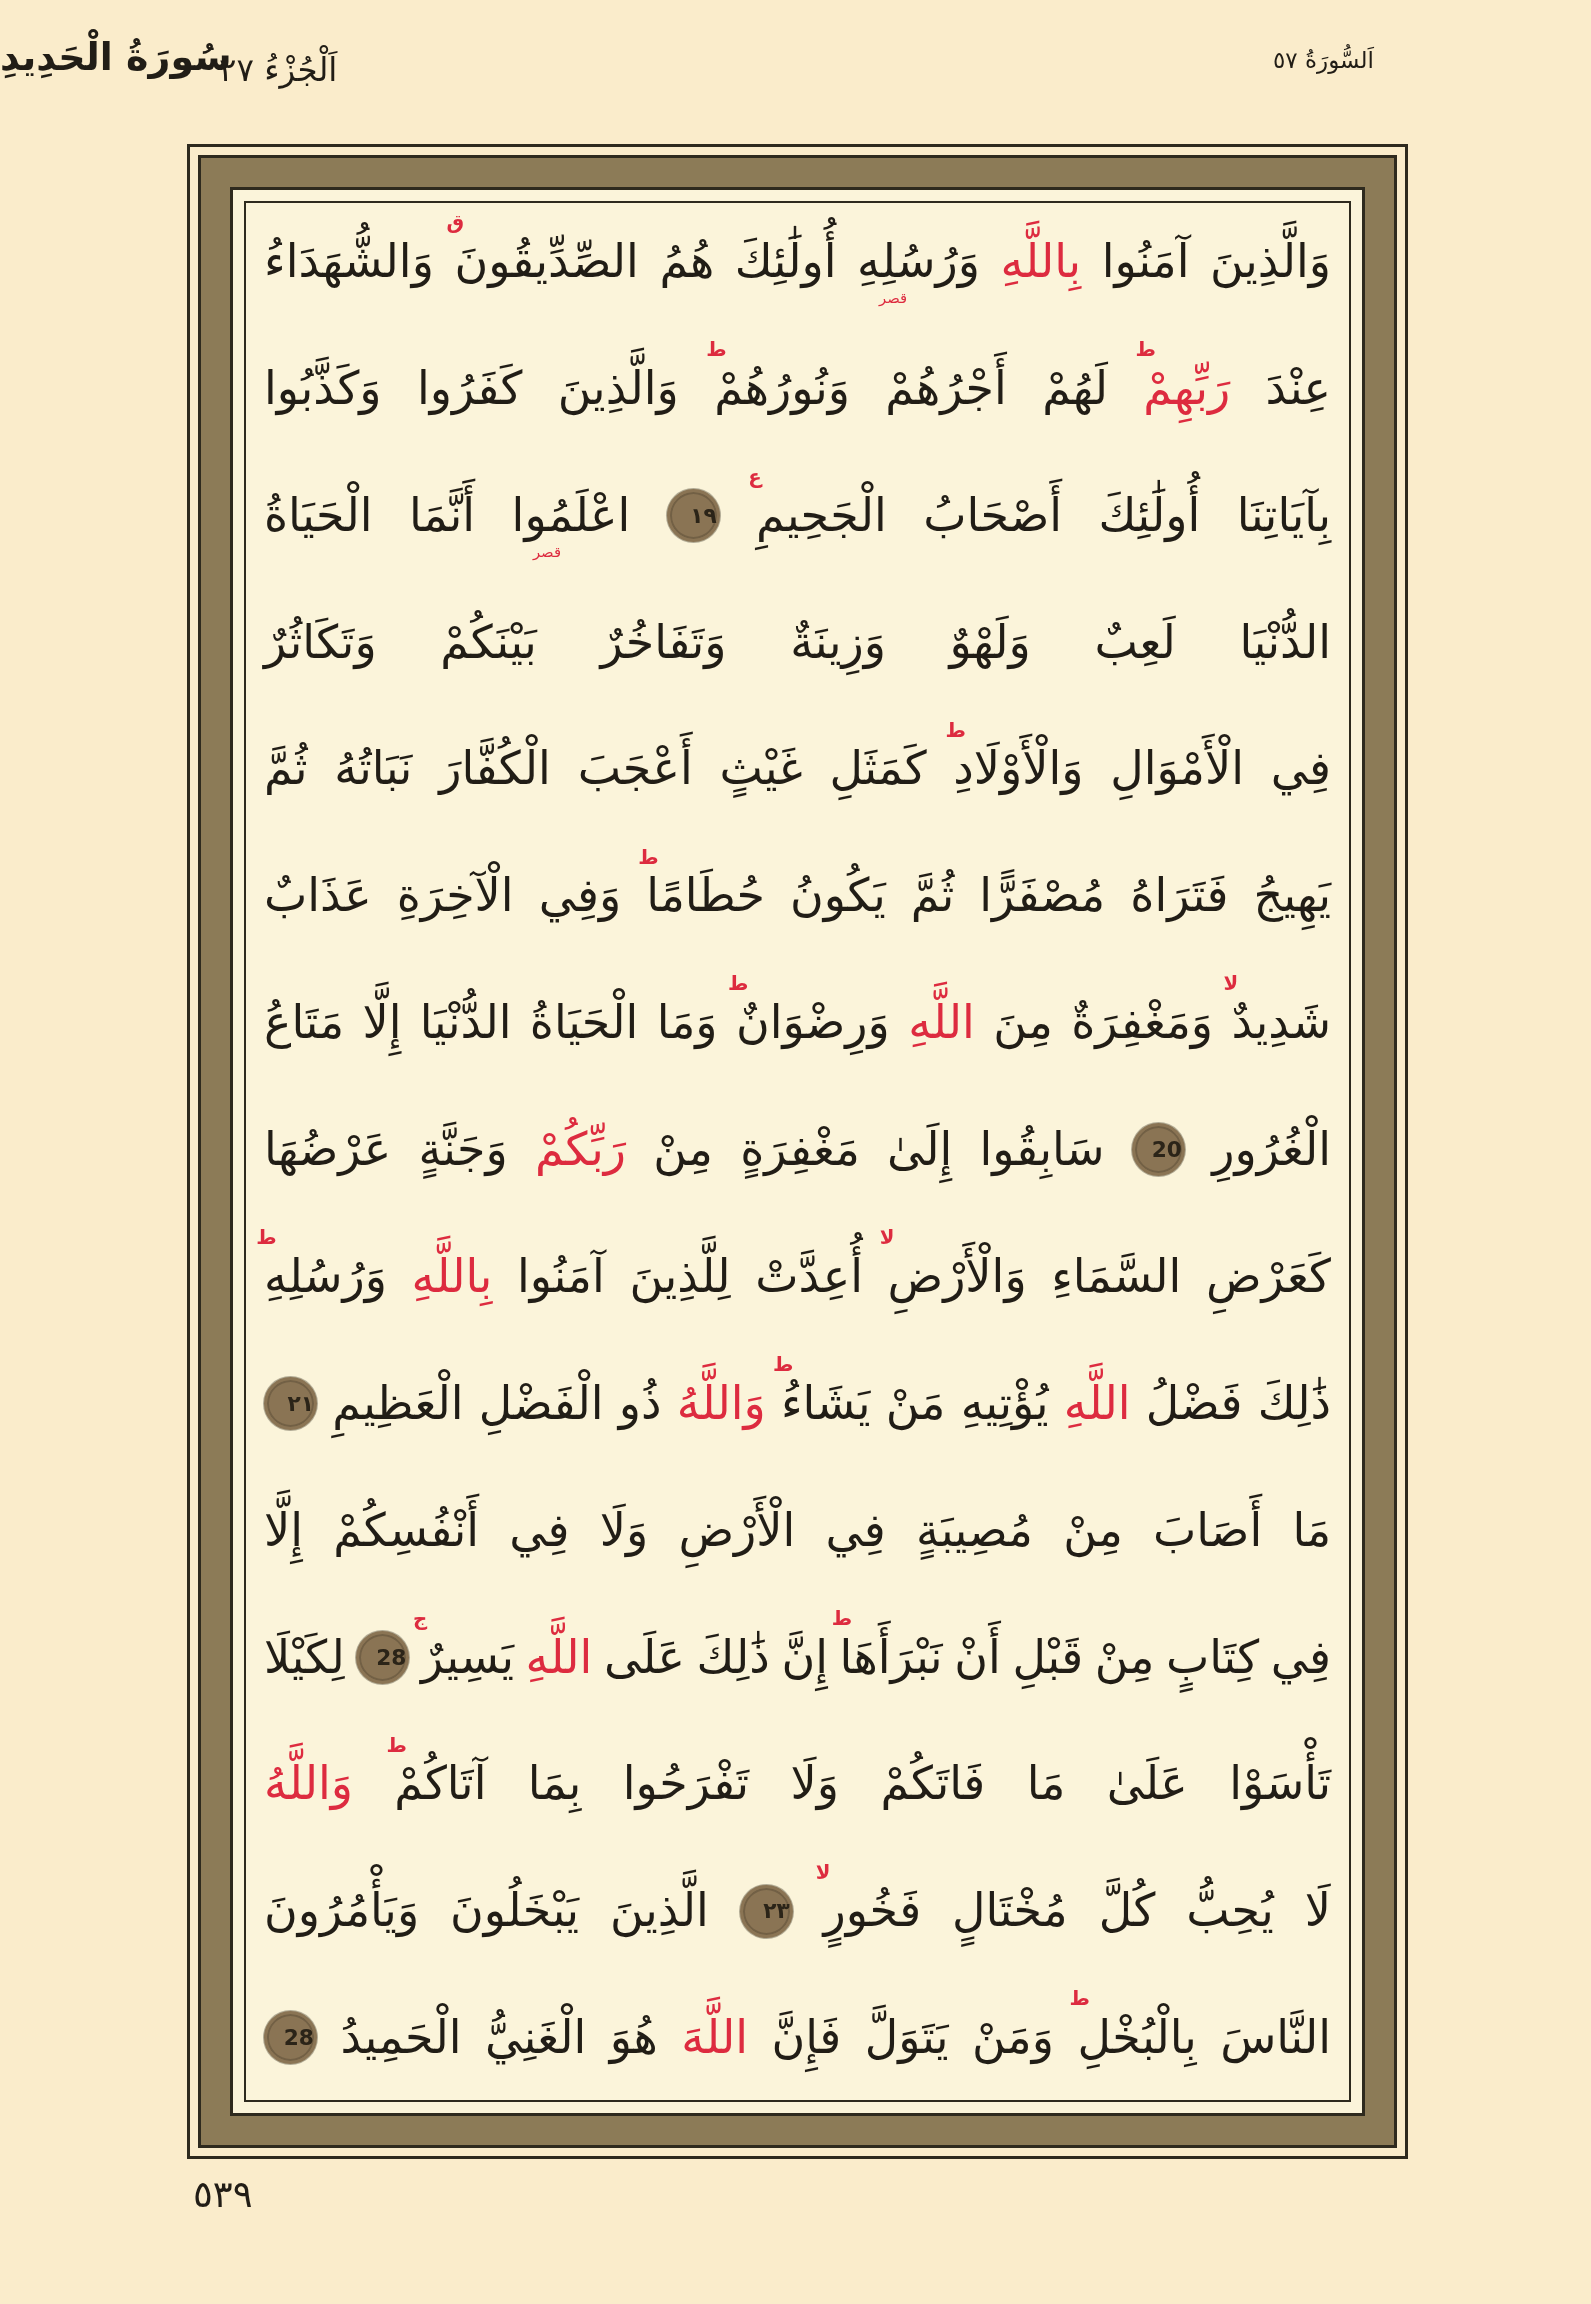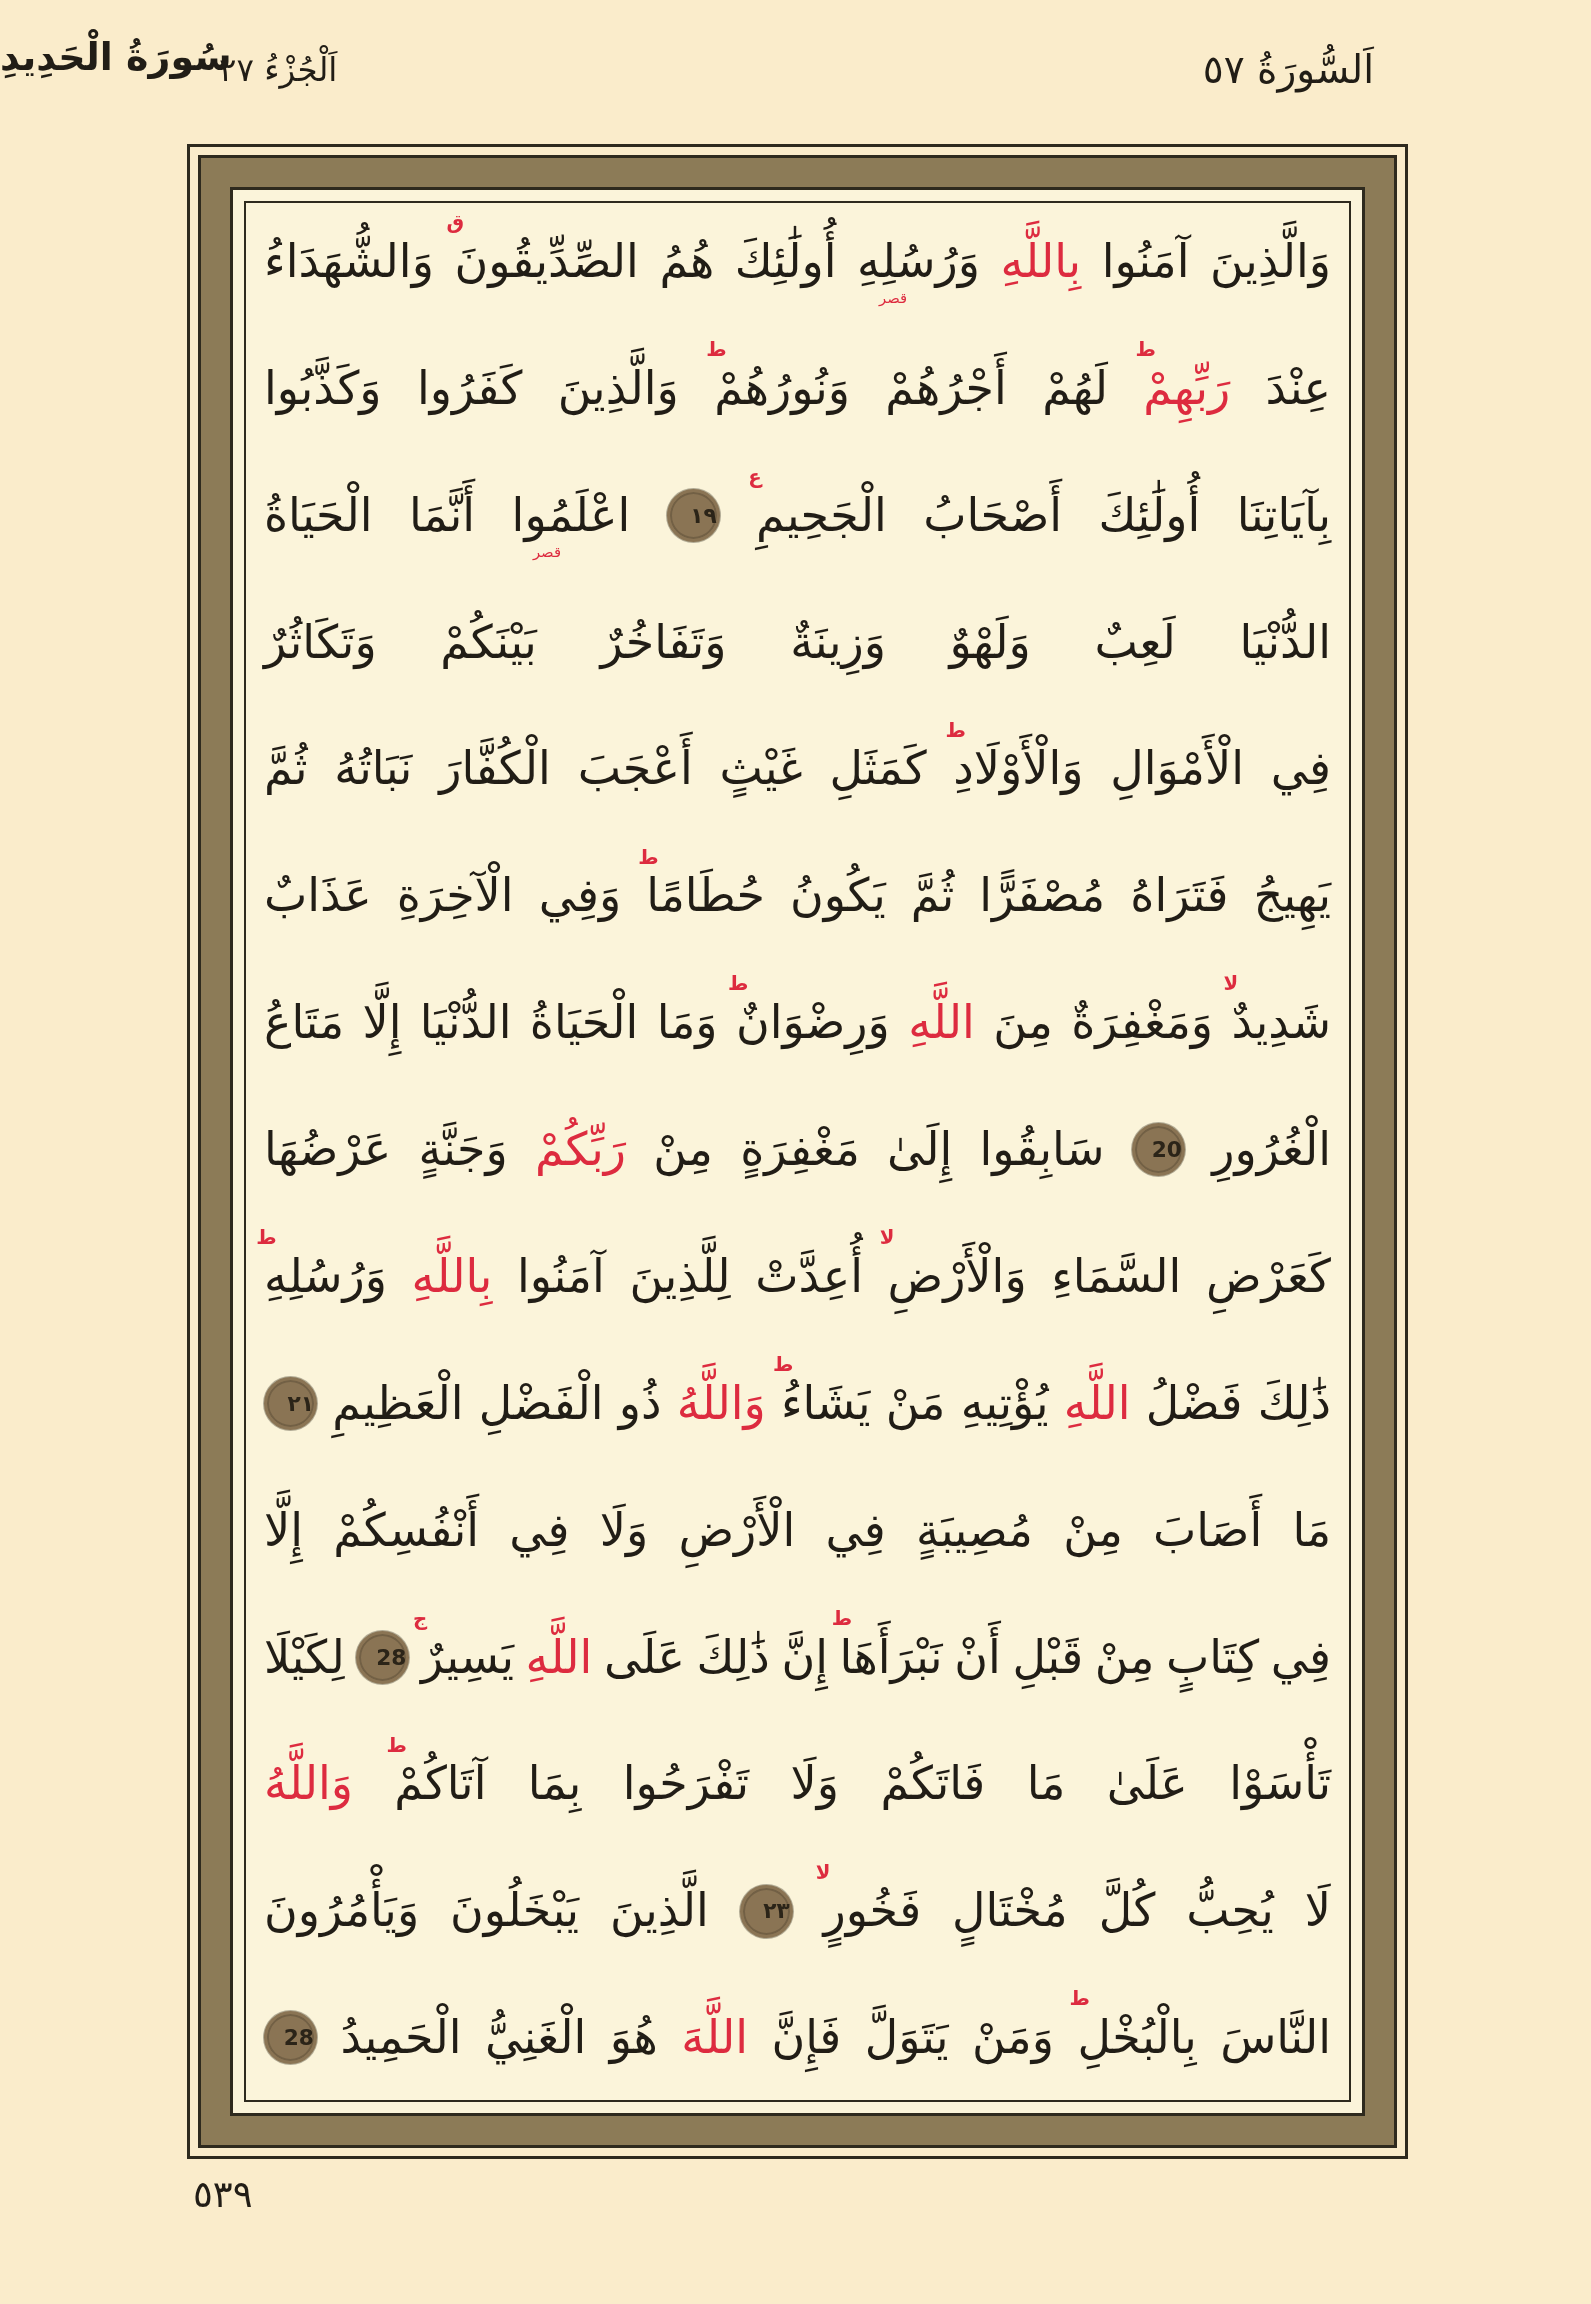--- a/index.html
+++ b/index.html
@@ -11,21 +11,21 @@
   body{
     background:var(--page_bg);
     font-family:"DejaVu Sans",sans-serif;
     color:var(--ink);
     position:relative;
     overflow:hidden;
   }
   
   .hdr-juz{position:absolute;top:43px;left:219px;font-size:32.5px;white-space:nowrap;margin-top:8px;}
   .hdr-title{position:absolute;top:35px;left:0;width:1356px;text-align:left;font-size:38px;font-weight:bold;white-space:nowrap;}
-  .hdr-surah{position:absolute;top:47px;right:218px;font-size:39px;white-space:nowrap;}
+  .hdr-surah{position:absolute;top:47px;right:218px;font-size:23px;white-space:nowrap;}
   
   .frame{
     position:absolute;left:187px;top:144px;width:1221px;height:2015px;
     border:3px solid var(--frame_line);
     padding:7.9px;background:var(--page_bg);
   }
   .frame2{
     width:100%;height:100%;
     border:3px solid var(--frame_line);
     background:var(--frame_band);

